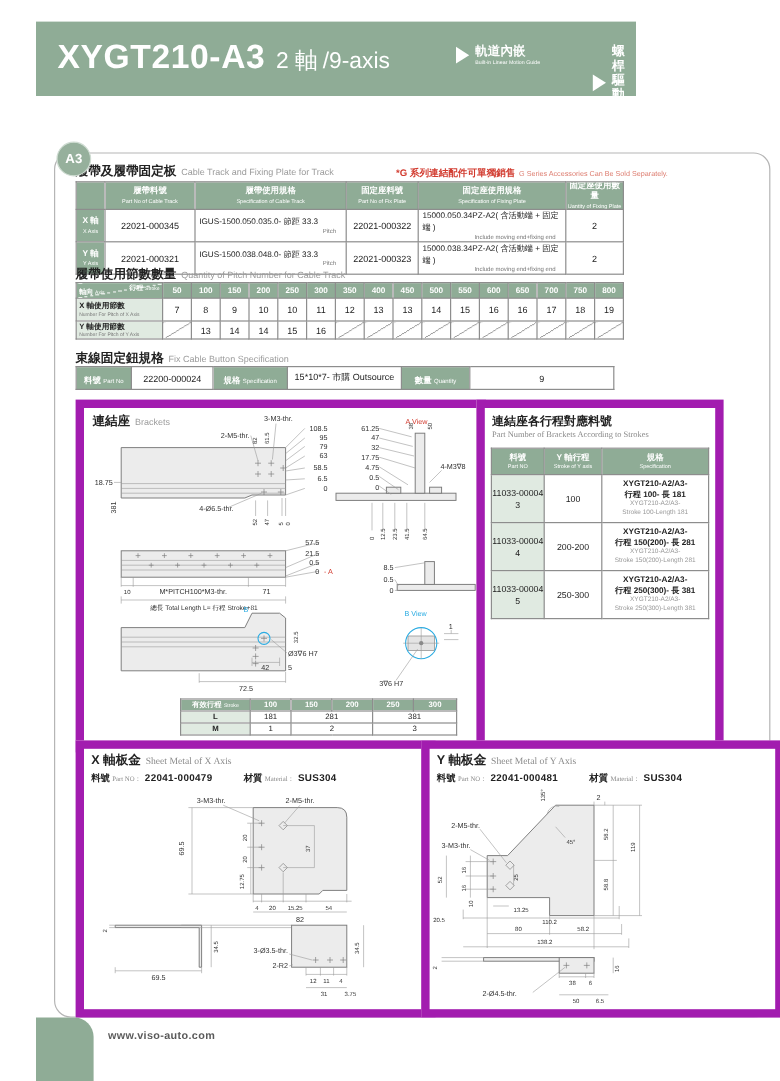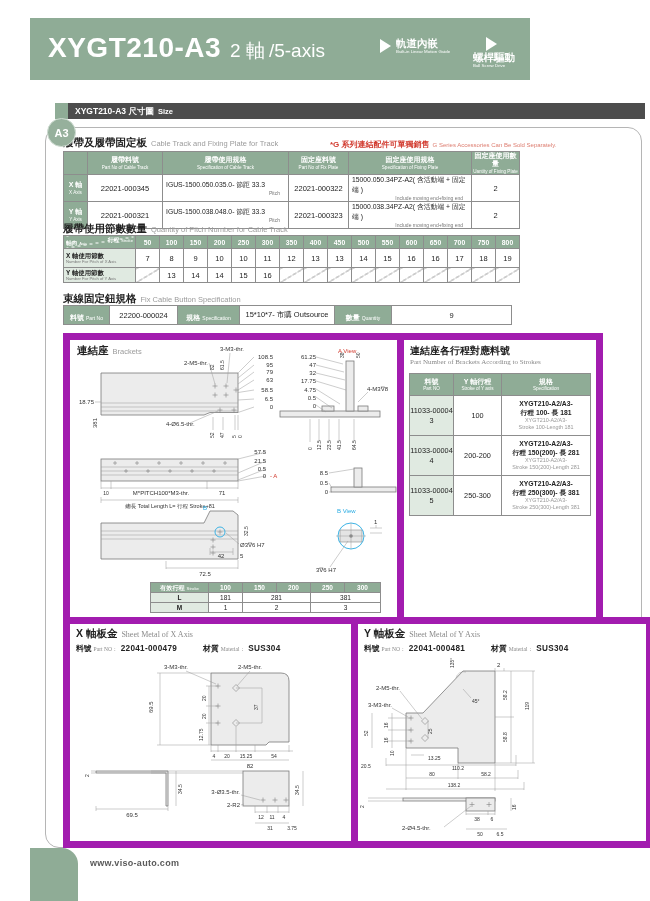--- a/index.html
+++ b/index.html
@@ -98,44 +98,38 @@
 </style>
 </head>
 <body>
 
 <div id="page">
 
   <div class="abs hdr">
     <div class="hdr-line">
       <span class="hdr-title">XYGT210-A3</span>
       <span class="hdr-sub">2 軸</span>
-      <span class="hdr-sub2">/5-axis</span>
+      <span class="hdr-sub2">/9-axis</span>
     </div>
     <div class="badge" style="left:350px;">
       <span class="tri"></span>
       <span>
         <div class="bdg-zh">軌道內嵌</div>
         <div class="bdg-en">Built-in Linear Motion Guide</div>
       </span>
     </div>
-    <div class="badge" style="left:443px;flex-direction:column;">
+    <div class="badge" style="left:464px;">
       <span class="tri"></span>
       <span>
         <div class="bdg-zh">螺桿驅動</div>
         <div class="bdg-en">Ball Screw Drive</div>
       </span>
     </div>
   </div>
 
-  <div class="abs secbar">
-    <span class="secsq"></span>
-    <span class="seclbl">
-      <span>XYGT210-A3 尺寸圖</span><span class="en">Size</span>
-    </span>
-  </div>
 
   <div class="abs mainbox">
 
     <div class="abs sec-t" style="left:17px;top:8px;">
       <span>履帶及履帶固定板</span><span class="en">Cable Track and Fixing Plate for Track</span>
     </div>
     <div class="abs note" style="left:284px;top:11px;">
       <span>*G 系列連結配件可單獨銷售</span><span class="en">G Series Accessories Can Be Sold Separately.</span>
     </div>
 

